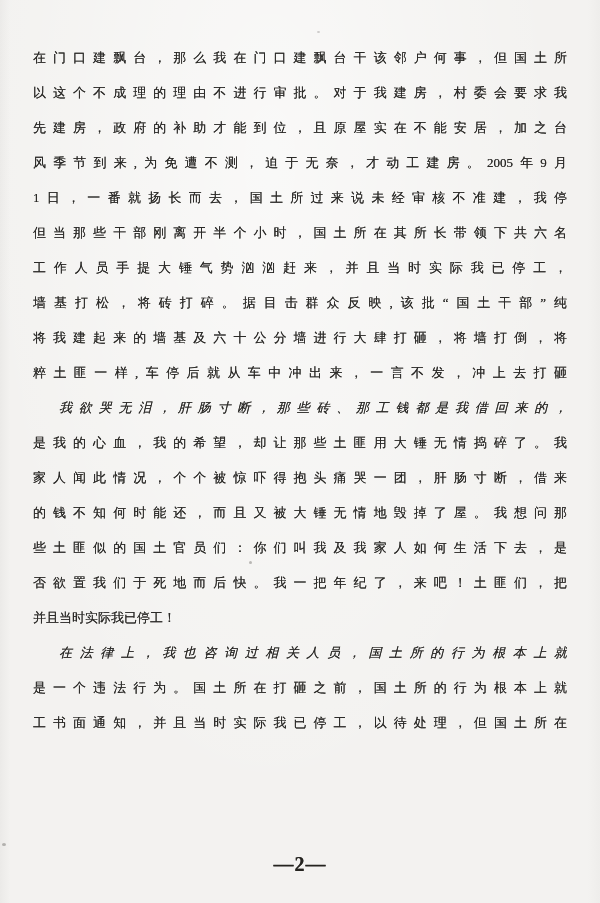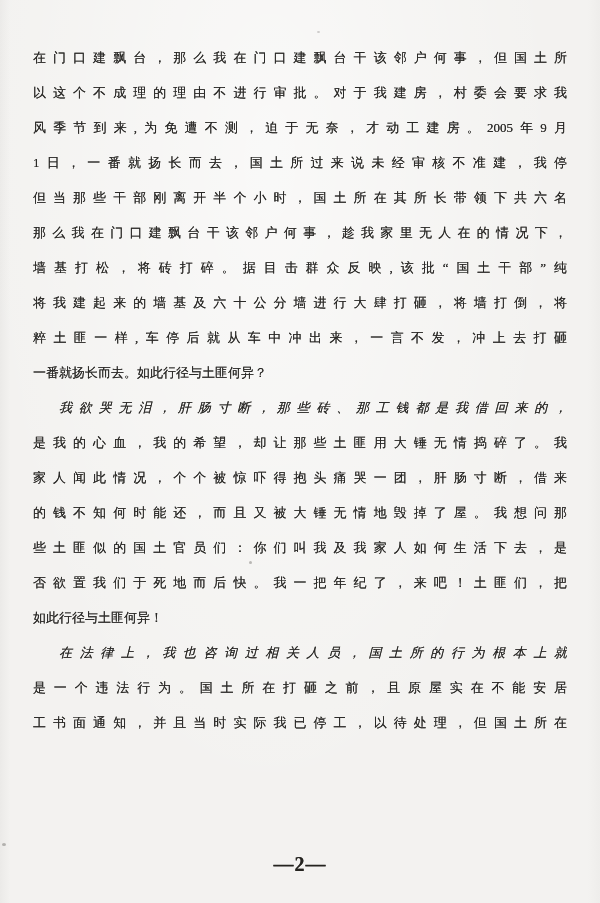--- a/index.html
+++ b/index.html
@@ -61,36 +61,36 @@
   .speck.s2 { left: 249px; top: 561px; width: 3px; height: 3px; }
   .speck.s3 { left: 2px;   top: 843px; width: 4px; height: 3px; background: rgba(120,118,114,0.5); }
 </style>
 </head>
 <body>
 
 <div class="page">
   <div class="text-block">
       <div class="line">在门口建飘台，那么我在门口建飘台干该邻户何事，但国土所</div>
       <div class="line">以这个不成理的理由不进行审批。对于我建房，村委会要求我</div>
+      <div class="line">先建房，政府的补助才能到位，且原屋实在不能安居，加之台</div>
       <div class="line">风季节到来,为免遭不测，迫于无奈，才动工建房。2005年9月</div>
       <div class="line">1日，一番就扬长而去，国土所过来说未经审核不准建，我停</div>
       <div class="line">但当那些干部刚离开半个小时，国土所在其所长带领下共六名</div>
-      <div class="line">那么我在门口建飘台干该邻户何事，趁我家里无人在的情况下，</div>
+      <div class="line">工作人员手提大锤气势汹汹赶来，并且当时实际我已停工，</div>
       <div class="line">墙基打松，将砖打碎。据目击群众反映,该批“国土干部”纯</div>
       <div class="line">将我建起来的墙基及六十公分墙进行大肆打砸，将墙打倒，将</div>
       <div class="line">粹土匪一样,车停后就从车中冲出来，一言不发，冲上去打砸</div>
-      <div class="line para-end">一番就扬长而去。如此行径与土匪何异？</div>
       <div class="line indent">我欲哭无泪，肝肠寸断，那些砖、那工钱都是我借回来的，</div>
       <div class="line">是我的心血，我的希望，却让那些土匪用大锤无情捣碎了。我</div>
       <div class="line">家人闻此情况，个个被惊吓得抱头痛哭一团，肝肠寸断，借来</div>
       <div class="line">的钱不知何时能还，而且又被大锤无情地毁掉了屋。我想问那</div>
       <div class="line">些土匪似的国土官员们：你们叫我及我家人如何生活下去，是</div>
       <div class="line">否欲置我们于死地而后快。我一把年纪了，来吧！土匪们，把</div>
-      <div class="line para-end">如此行径与土匪何异！</div>
+      <div class="line para-end">并且当时实际我已停工！</div>
       <div class="line indent">在法律上，我也咨询过相关人员，国土所的行为根本上就</div>
-      <div class="line">是一个违法行为。国土所在打砸之前，且原屋实在不能安居</div>
+      <div class="line">是一个违法行为。国土所在打砸之前，国土所的行为根本上就</div>
       <div class="line">工书面通知，并且当时实际我已停工，以待处理，但国土所在</div>
     </div>
   <div class="footer">—2—</div>
   <div class="speck s1"></div>
   <div class="speck s2"></div>
   <div class="speck s3"></div>
 </div>
 
 </body></html>

